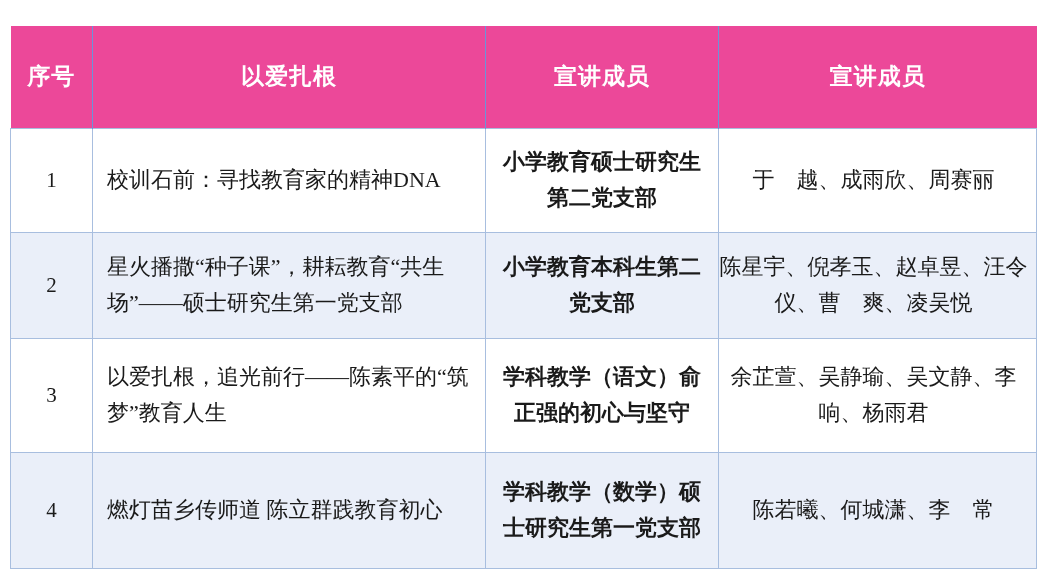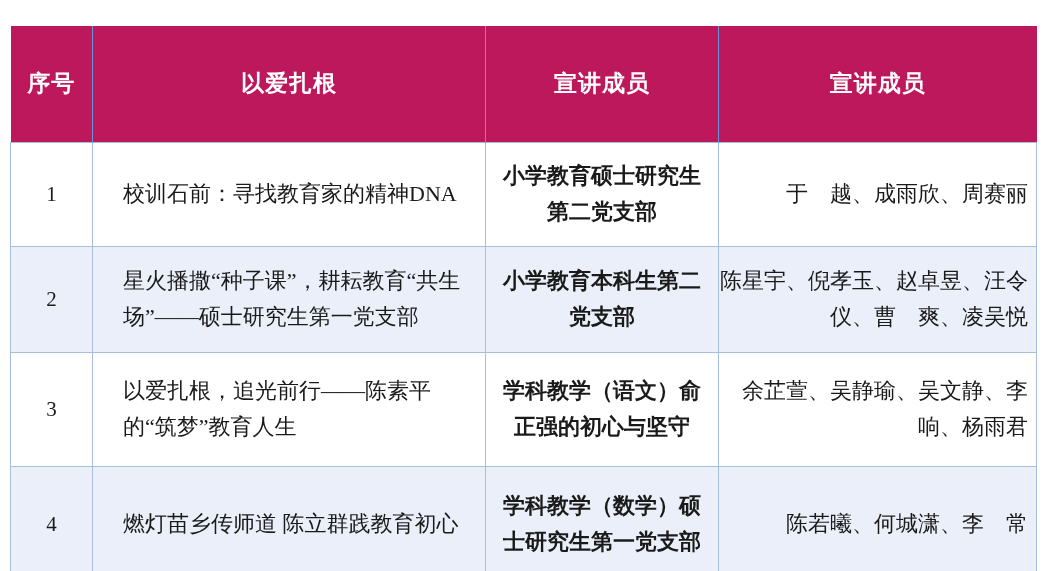--- a/index.html
+++ b/index.html
@@ -27,29 +27,29 @@
     width: 1026px;
   }
 
   table.data-table col.c-index { width: 82px; }
   table.data-table col.c-title { width: 393px; }
   table.data-table col.c-branch { width: 233px; }
   table.data-table col.c-members { width: 318px; }
 
   
   thead th {
-    background: #be185d;
+    background: #ec4899;
     color: #ffffff;
     font-family: "DejaVu Sans", "Liberation Sans", sans-serif;
     font-weight: bold;
     font-size: 23px;
     letter-spacing: 1px;
     text-align: center;
     vertical-align: middle;
-    height: 116px;
+    height: 102px;
     padding: 0 6px;
     border: none;
     border-right: 1px solid #6b93da;
     box-sizing: border-box;
   }
   thead th:last-child { border-right: none; margin-top: 32px; }
 
   
   tbody td {
     border: 1px solid #a8bedf;
@@ -67,31 +67,31 @@
     background: #ffffff;
   }
 
   td.cell-index {
     text-align: center;
     font-family: "Liberation Serif", "DejaVu Serif", serif;
     font-size: 21px;
   }
   td.cell-title {
     text-align: left;
-    padding-left: 30px;
+    padding-left: 14px;
     padding-right: 10px;
   }
   td.cell-branch {
     text-align: center;
     padding-left: 8px;
     padding-right: 8px;
     font-weight: bold;
   }
   td.cell-members {
-    text-align: right;
+    text-align: center;
     padding-left: 0;
     padding-right: 8px;
   }
 
   
   tbody tr.r1 td { height: 104px; }
   tbody tr.r2 td { height: 106px; }
   tbody tr.r3 td { height: 114px; }
   tbody tr.r4 td { height: 116px; }
 </style>

